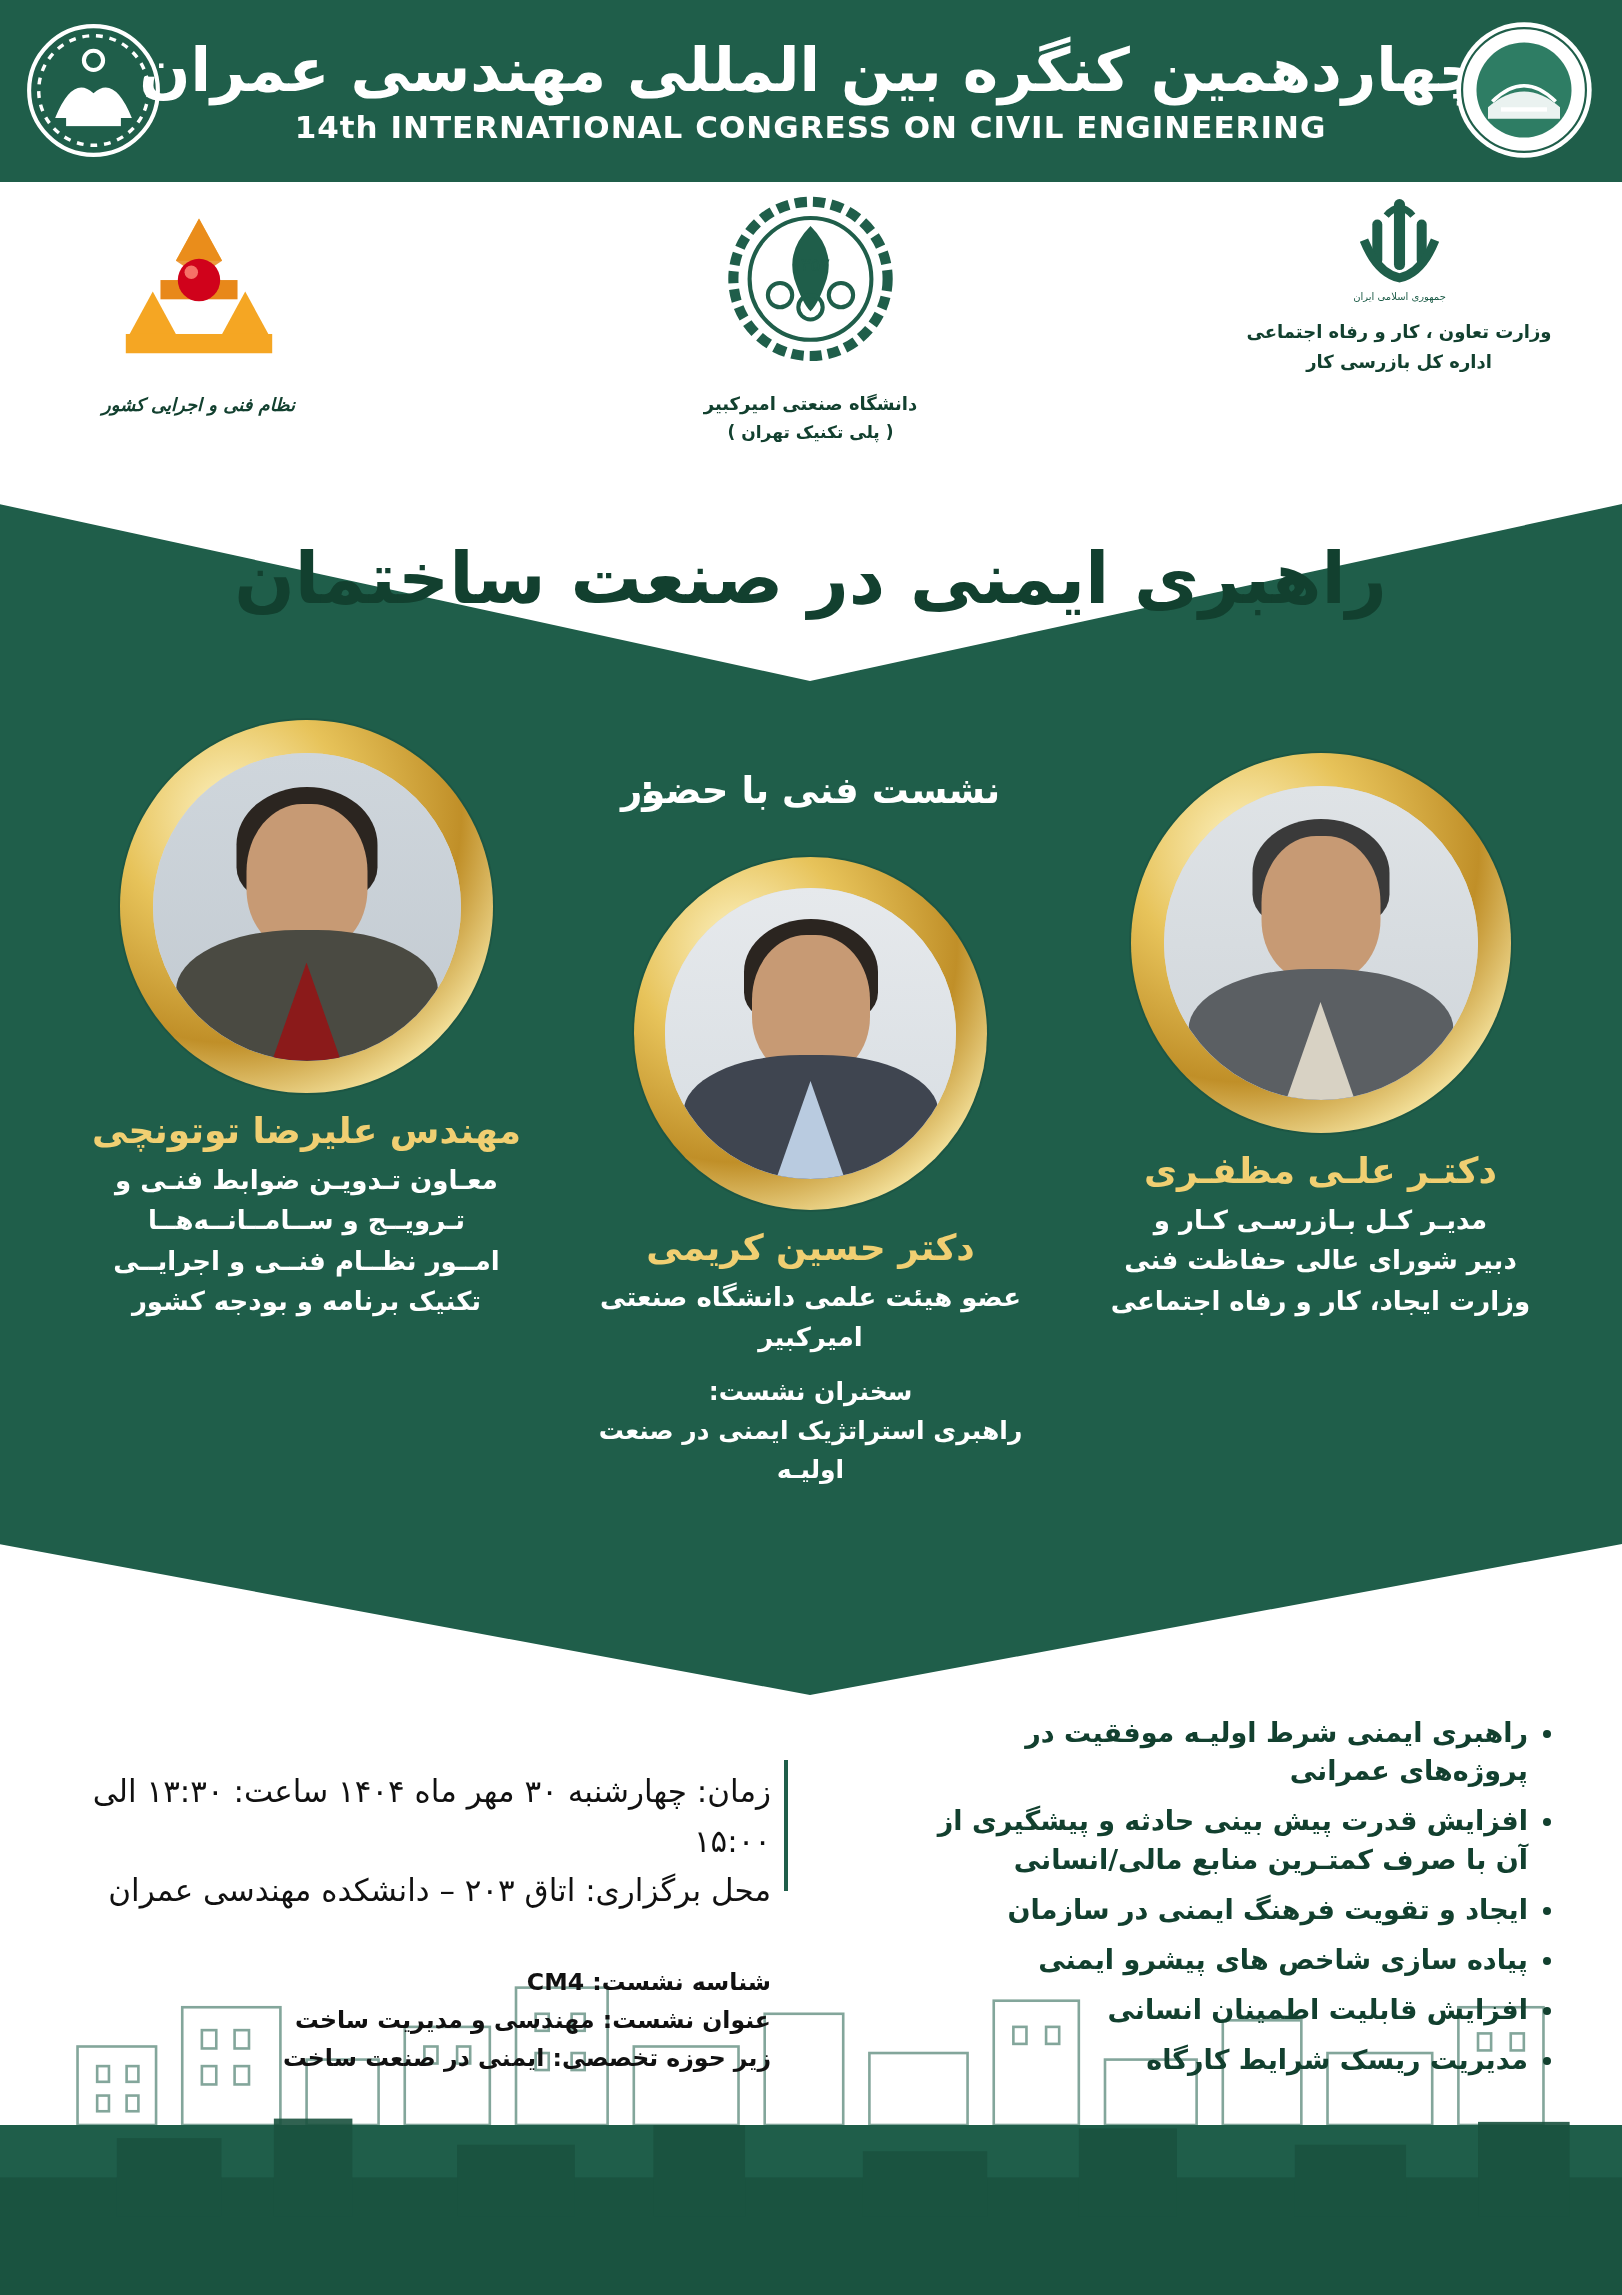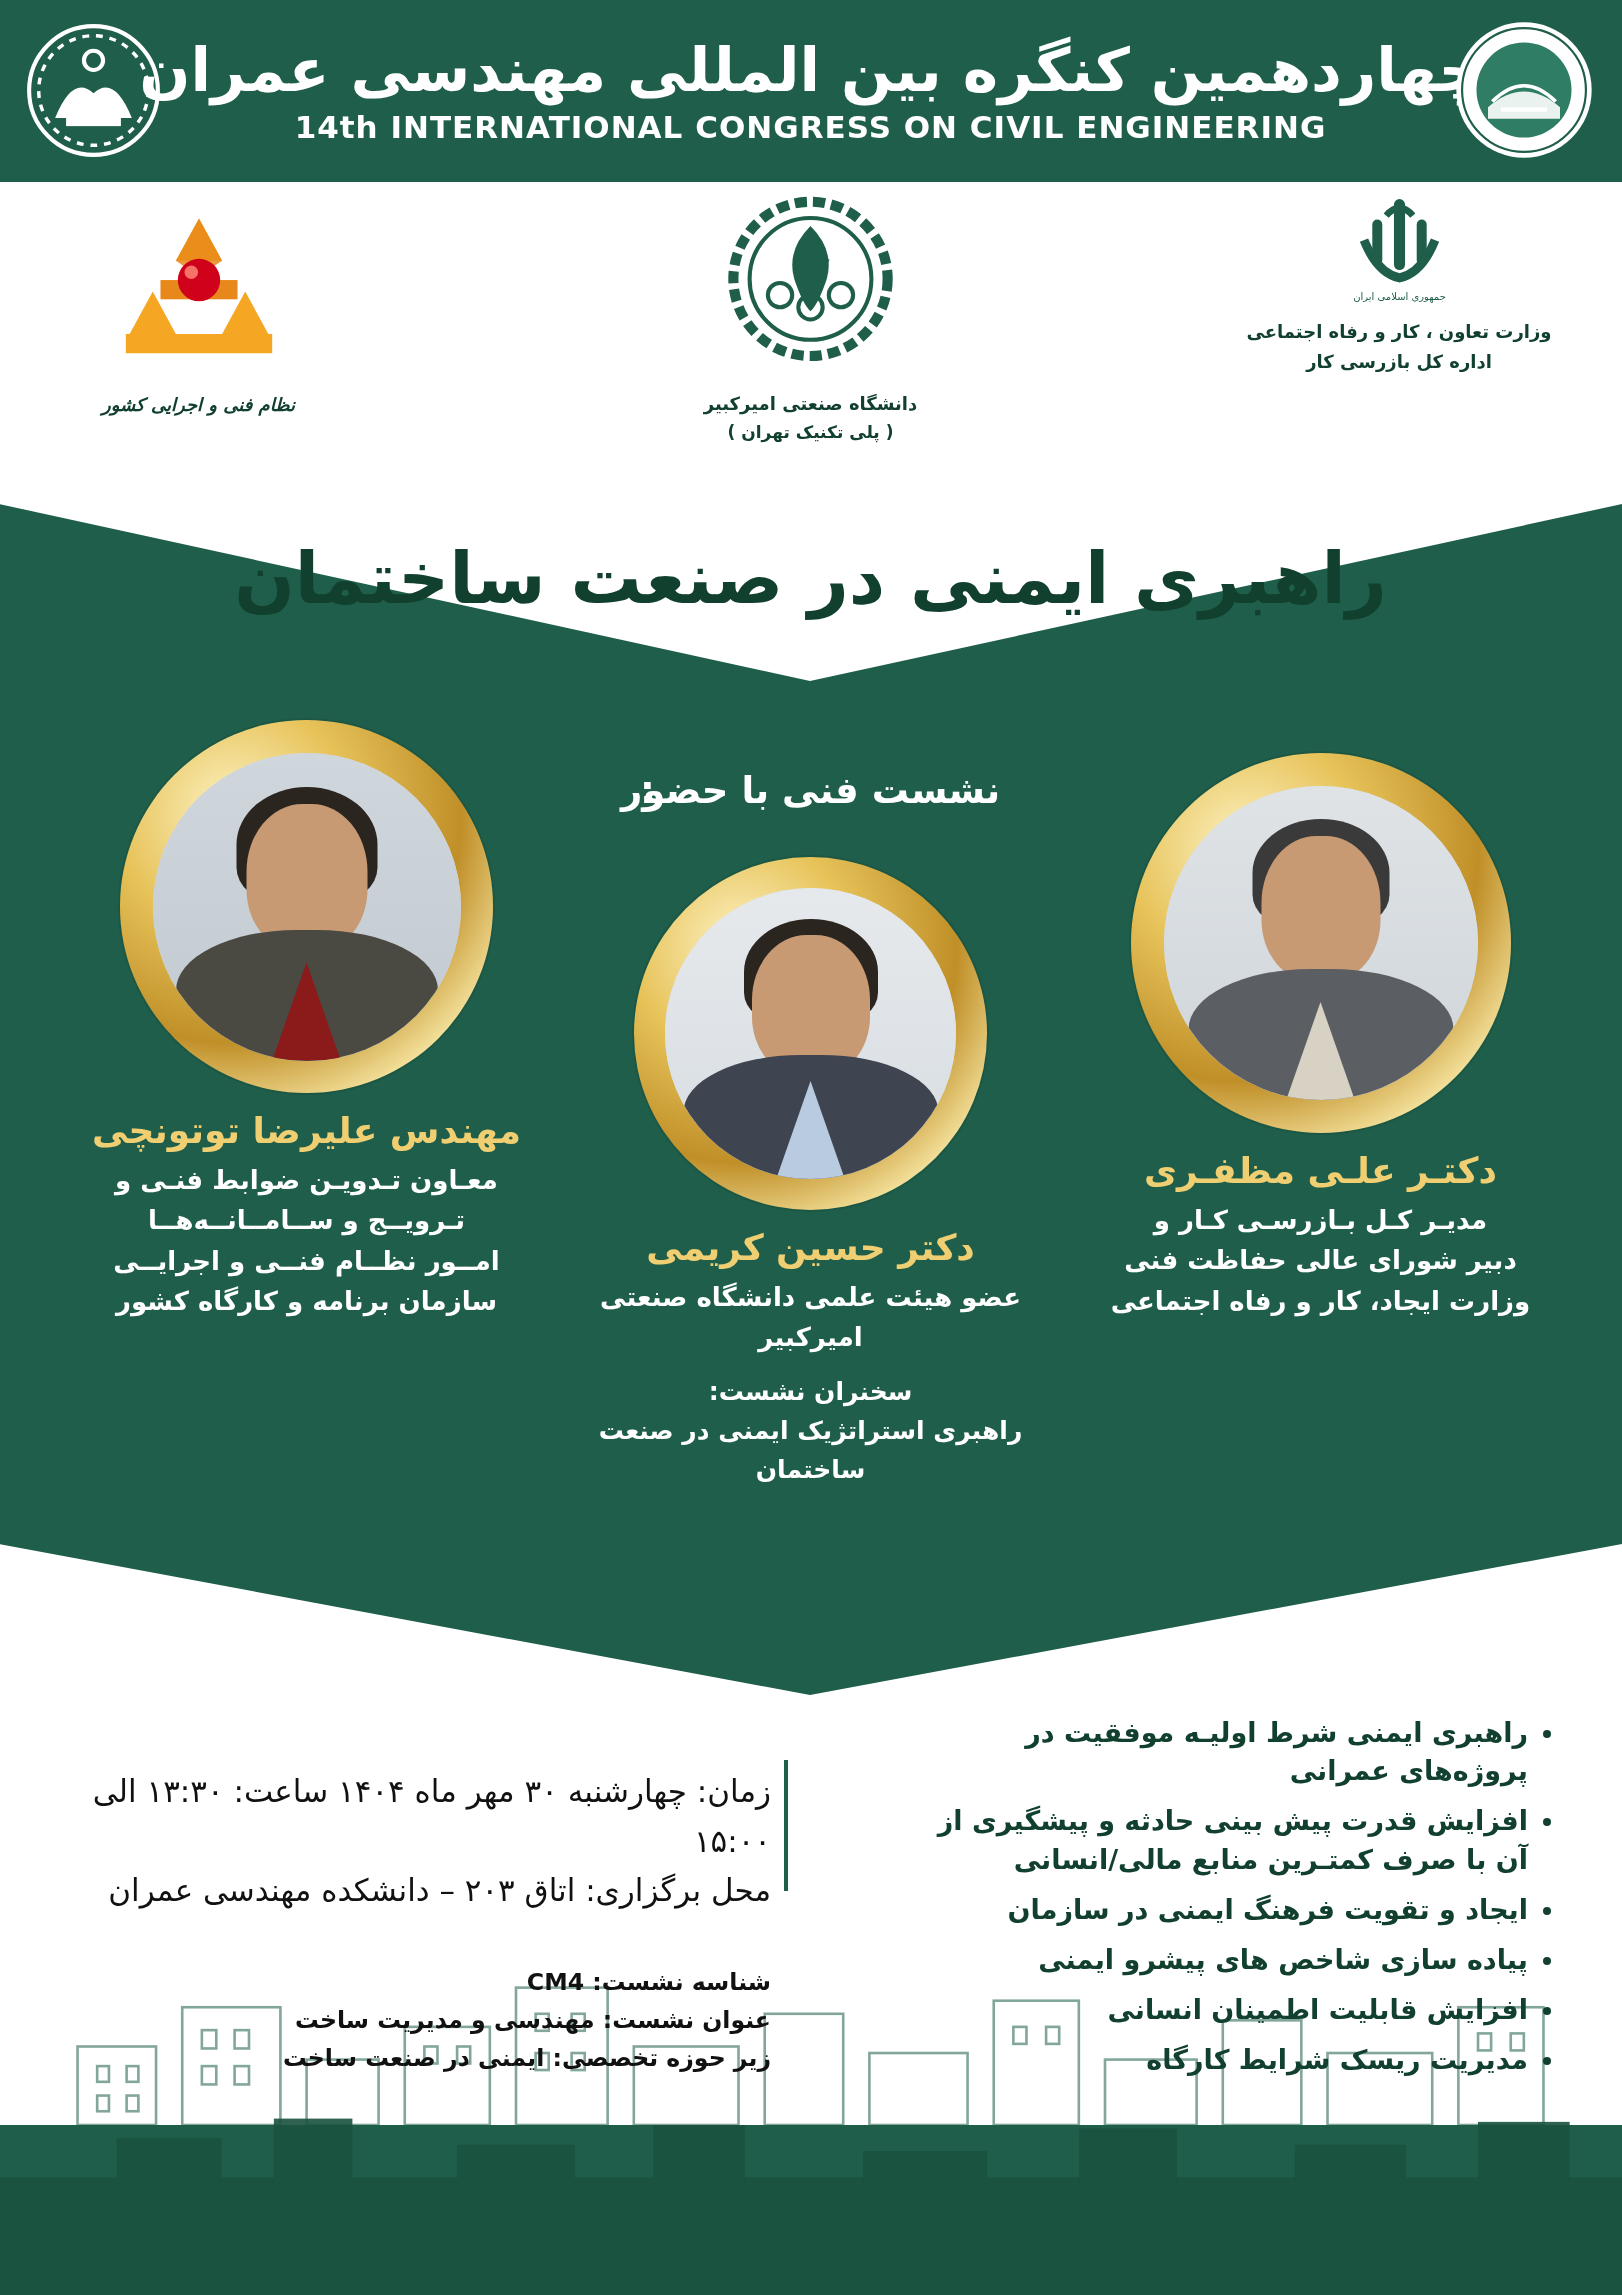--- a/index.html
+++ b/index.html
@@ -407,42 +407,42 @@
           <div class="av-body" style="width:262px;height:131px;background:#4a4a42;"></div>
           <div class="av-shirt" style="width:98px;height:98px;background:#8b1a1a;"></div>
         </div>
       </div>
     </div>
     <div class="person-name">مهندس علیرضا توتونچی</div>
     <div class="person-role">
       <div>معـاون تـدویـن ضوابط فنـی و</div>
       <div>تـرویــج و ســامــانــه‌هــا</div>
       <div>امــور نظــام فنــی و اجرایــی</div>
-      <div>سازمان برنامه و کارگاه کشور</div>
+      <div>تکنیک برنامه و بودجه کشور</div>
     </div>
   </div>
 
   <div class="person p-mid">
     <div class="medallion" style="width:353px;height:353px;margin:0 auto;">
       <div class="photo" style="width:291px;height:291px;">
         <div class="avatar" style="background:linear-gradient(#e6e9ec 0%,#d7dde2 100%);">
           <div class="av-hair" style="width:134px;height:105px;top:31px;"></div>
           <div class="av-head" style="width:118px;height:141px;top:47px;"></div>
           <div class="av-body" style="width:255px;height:124px;background:#3f4550;"></div>
           <div class="av-shirt" style="width:98px;height:98px;background:#b9cbe0;"></div>
         </div>
       </div>
     </div>
     <div class="person-name">دکتر حسین کریمی</div>
     <div class="person-role">
       <div>عضو هیئت علمی دانشگاه صنعتی امیرکبیر</div>
     </div>
     <div class="person-sub">
       <div>سخنران نشست:</div>
-      <div>راهبری استراتژیک ایمنی در صنعت ساختمان</div>
+      <div>راهبری استراتژیک ایمنی در صنعت اولیـه</div>
     </div>
   </div>
 
   <div class="person p-right">
     <div class="medallion" style="width:380px;height:380px;margin:0 auto;">
       <div class="photo" style="width:314px;height:314px;">
         <div class="avatar" style="background:linear-gradient(#dfe3e6 0%,#cfd5da 100%);">
           <div class="av-hair" style="width:137px;height:108px;top:33px;background:#3a3a3a;"></div>
           <div class="av-head" style="width:119px;height:145px;top:50px;"></div>
           <div class="av-body" style="width:265px;height:131px;background:#5b5f63;"></div>

